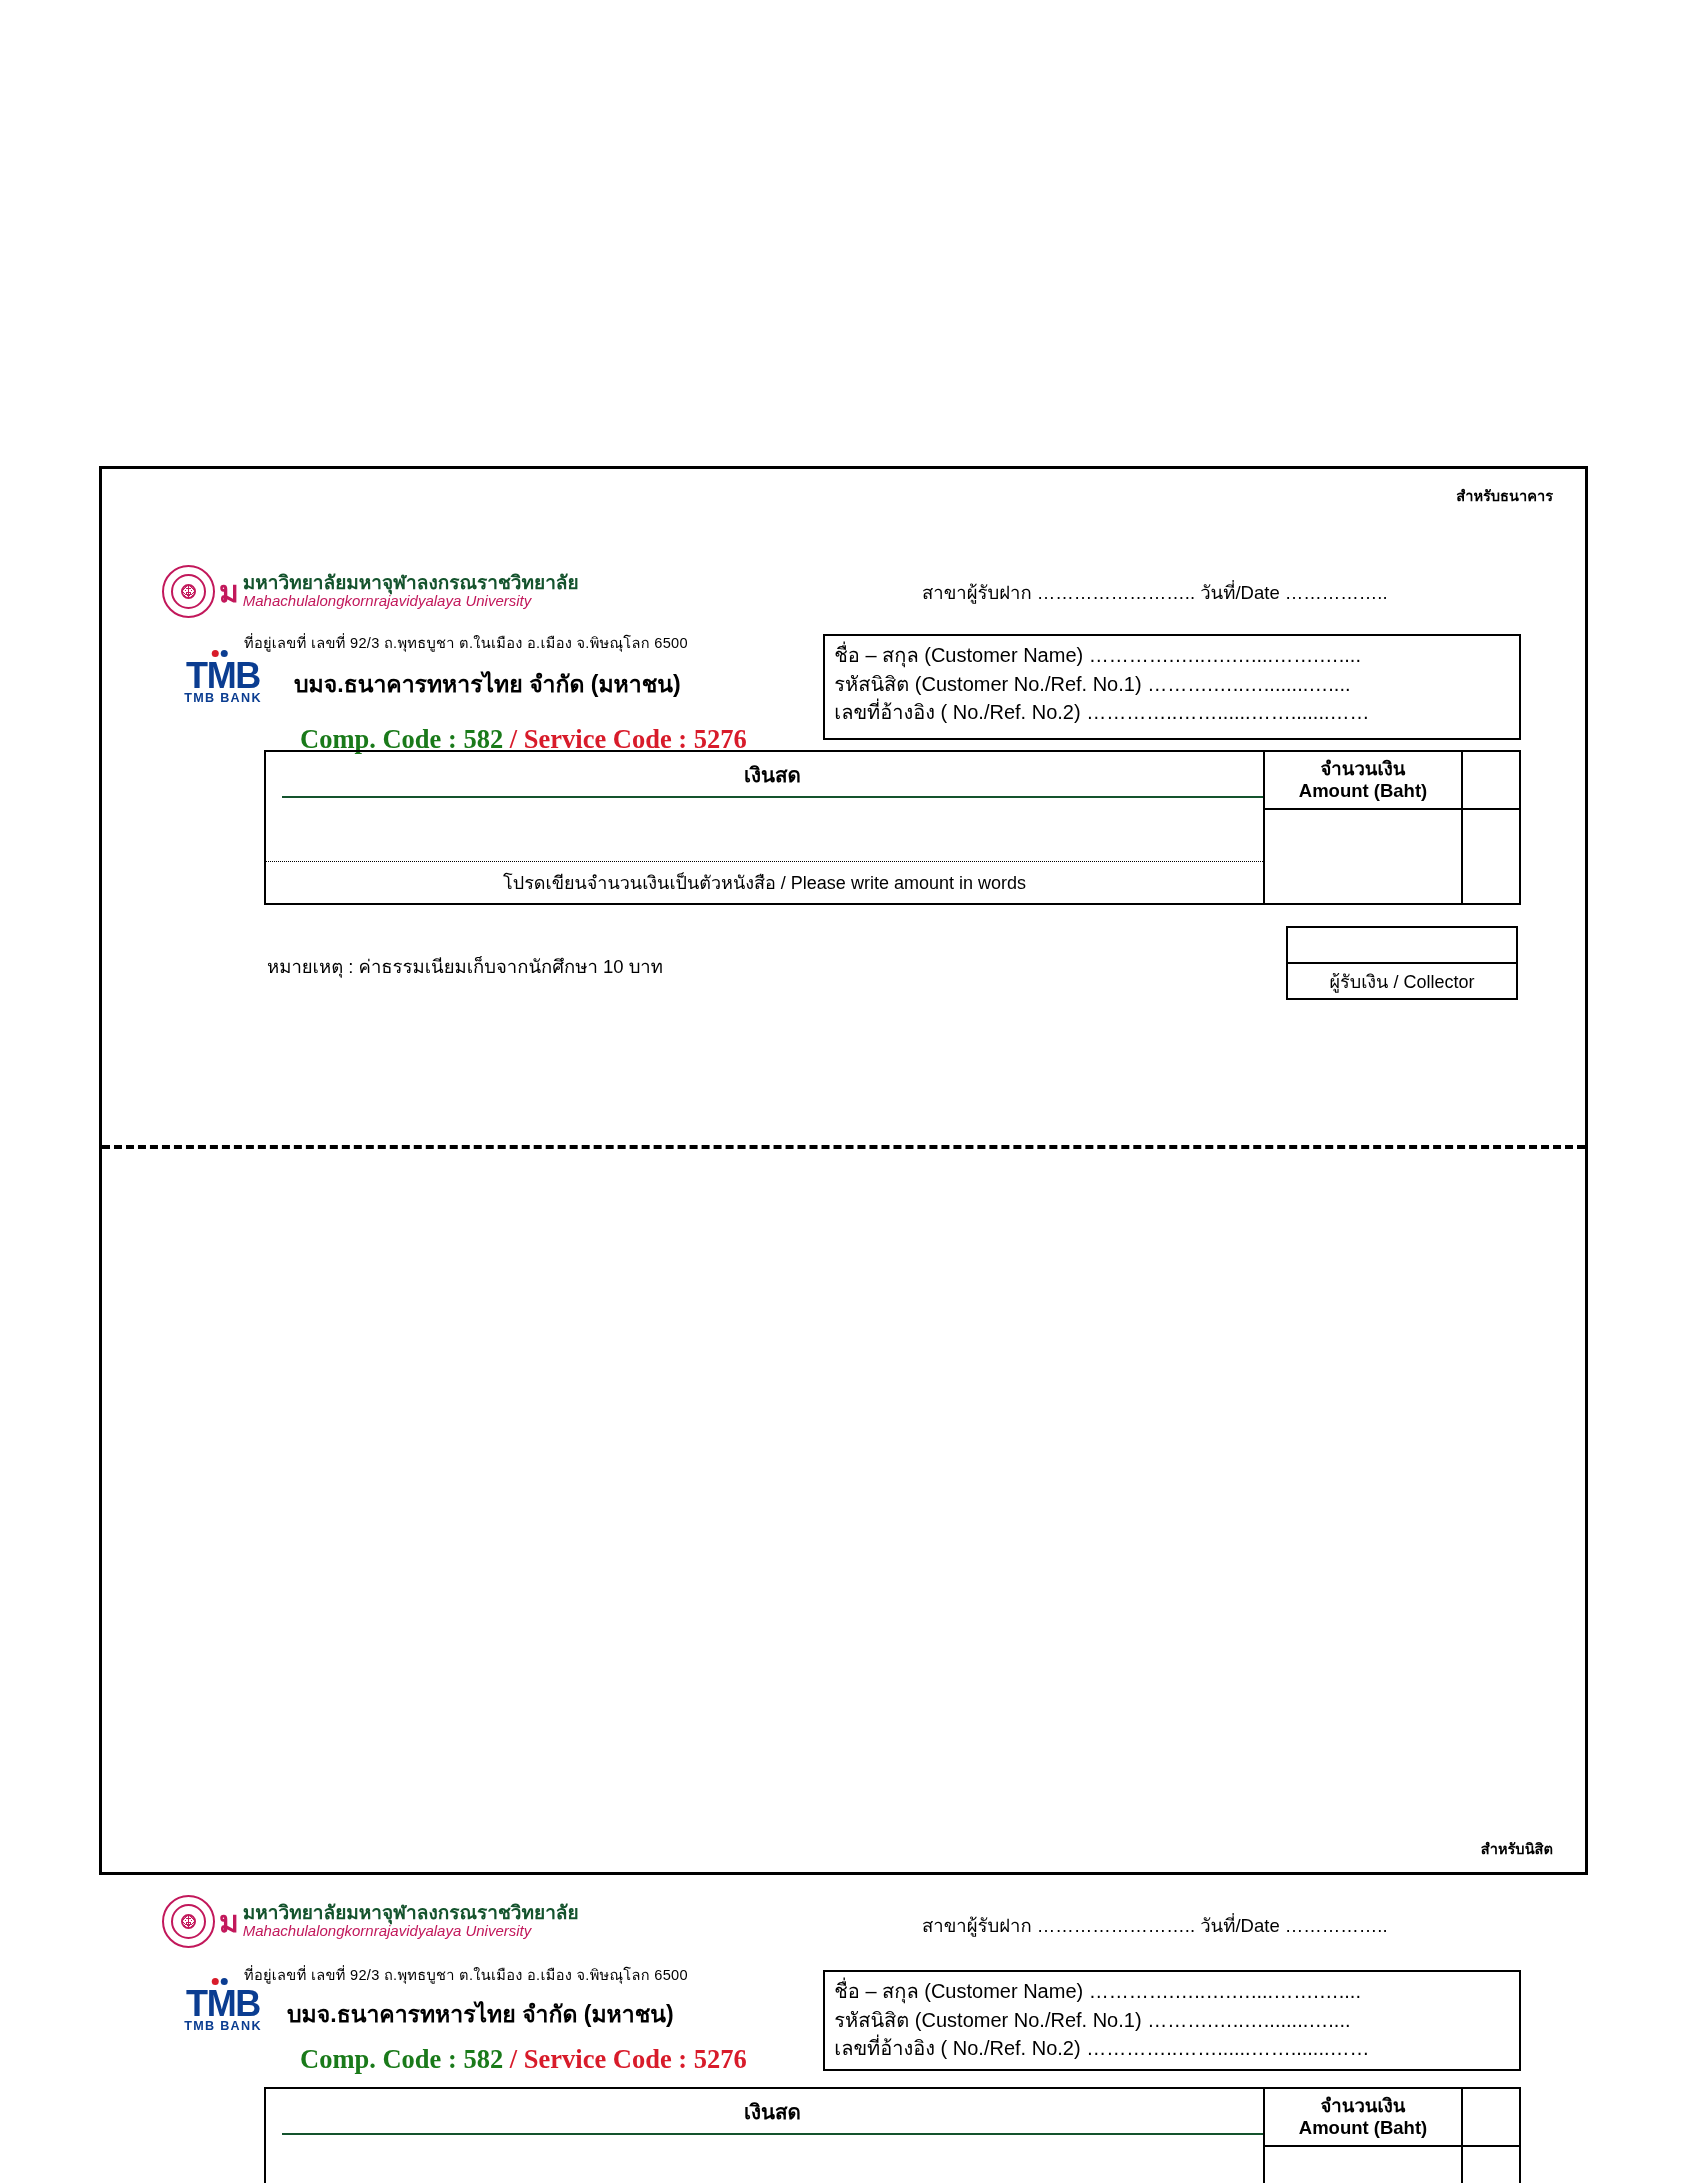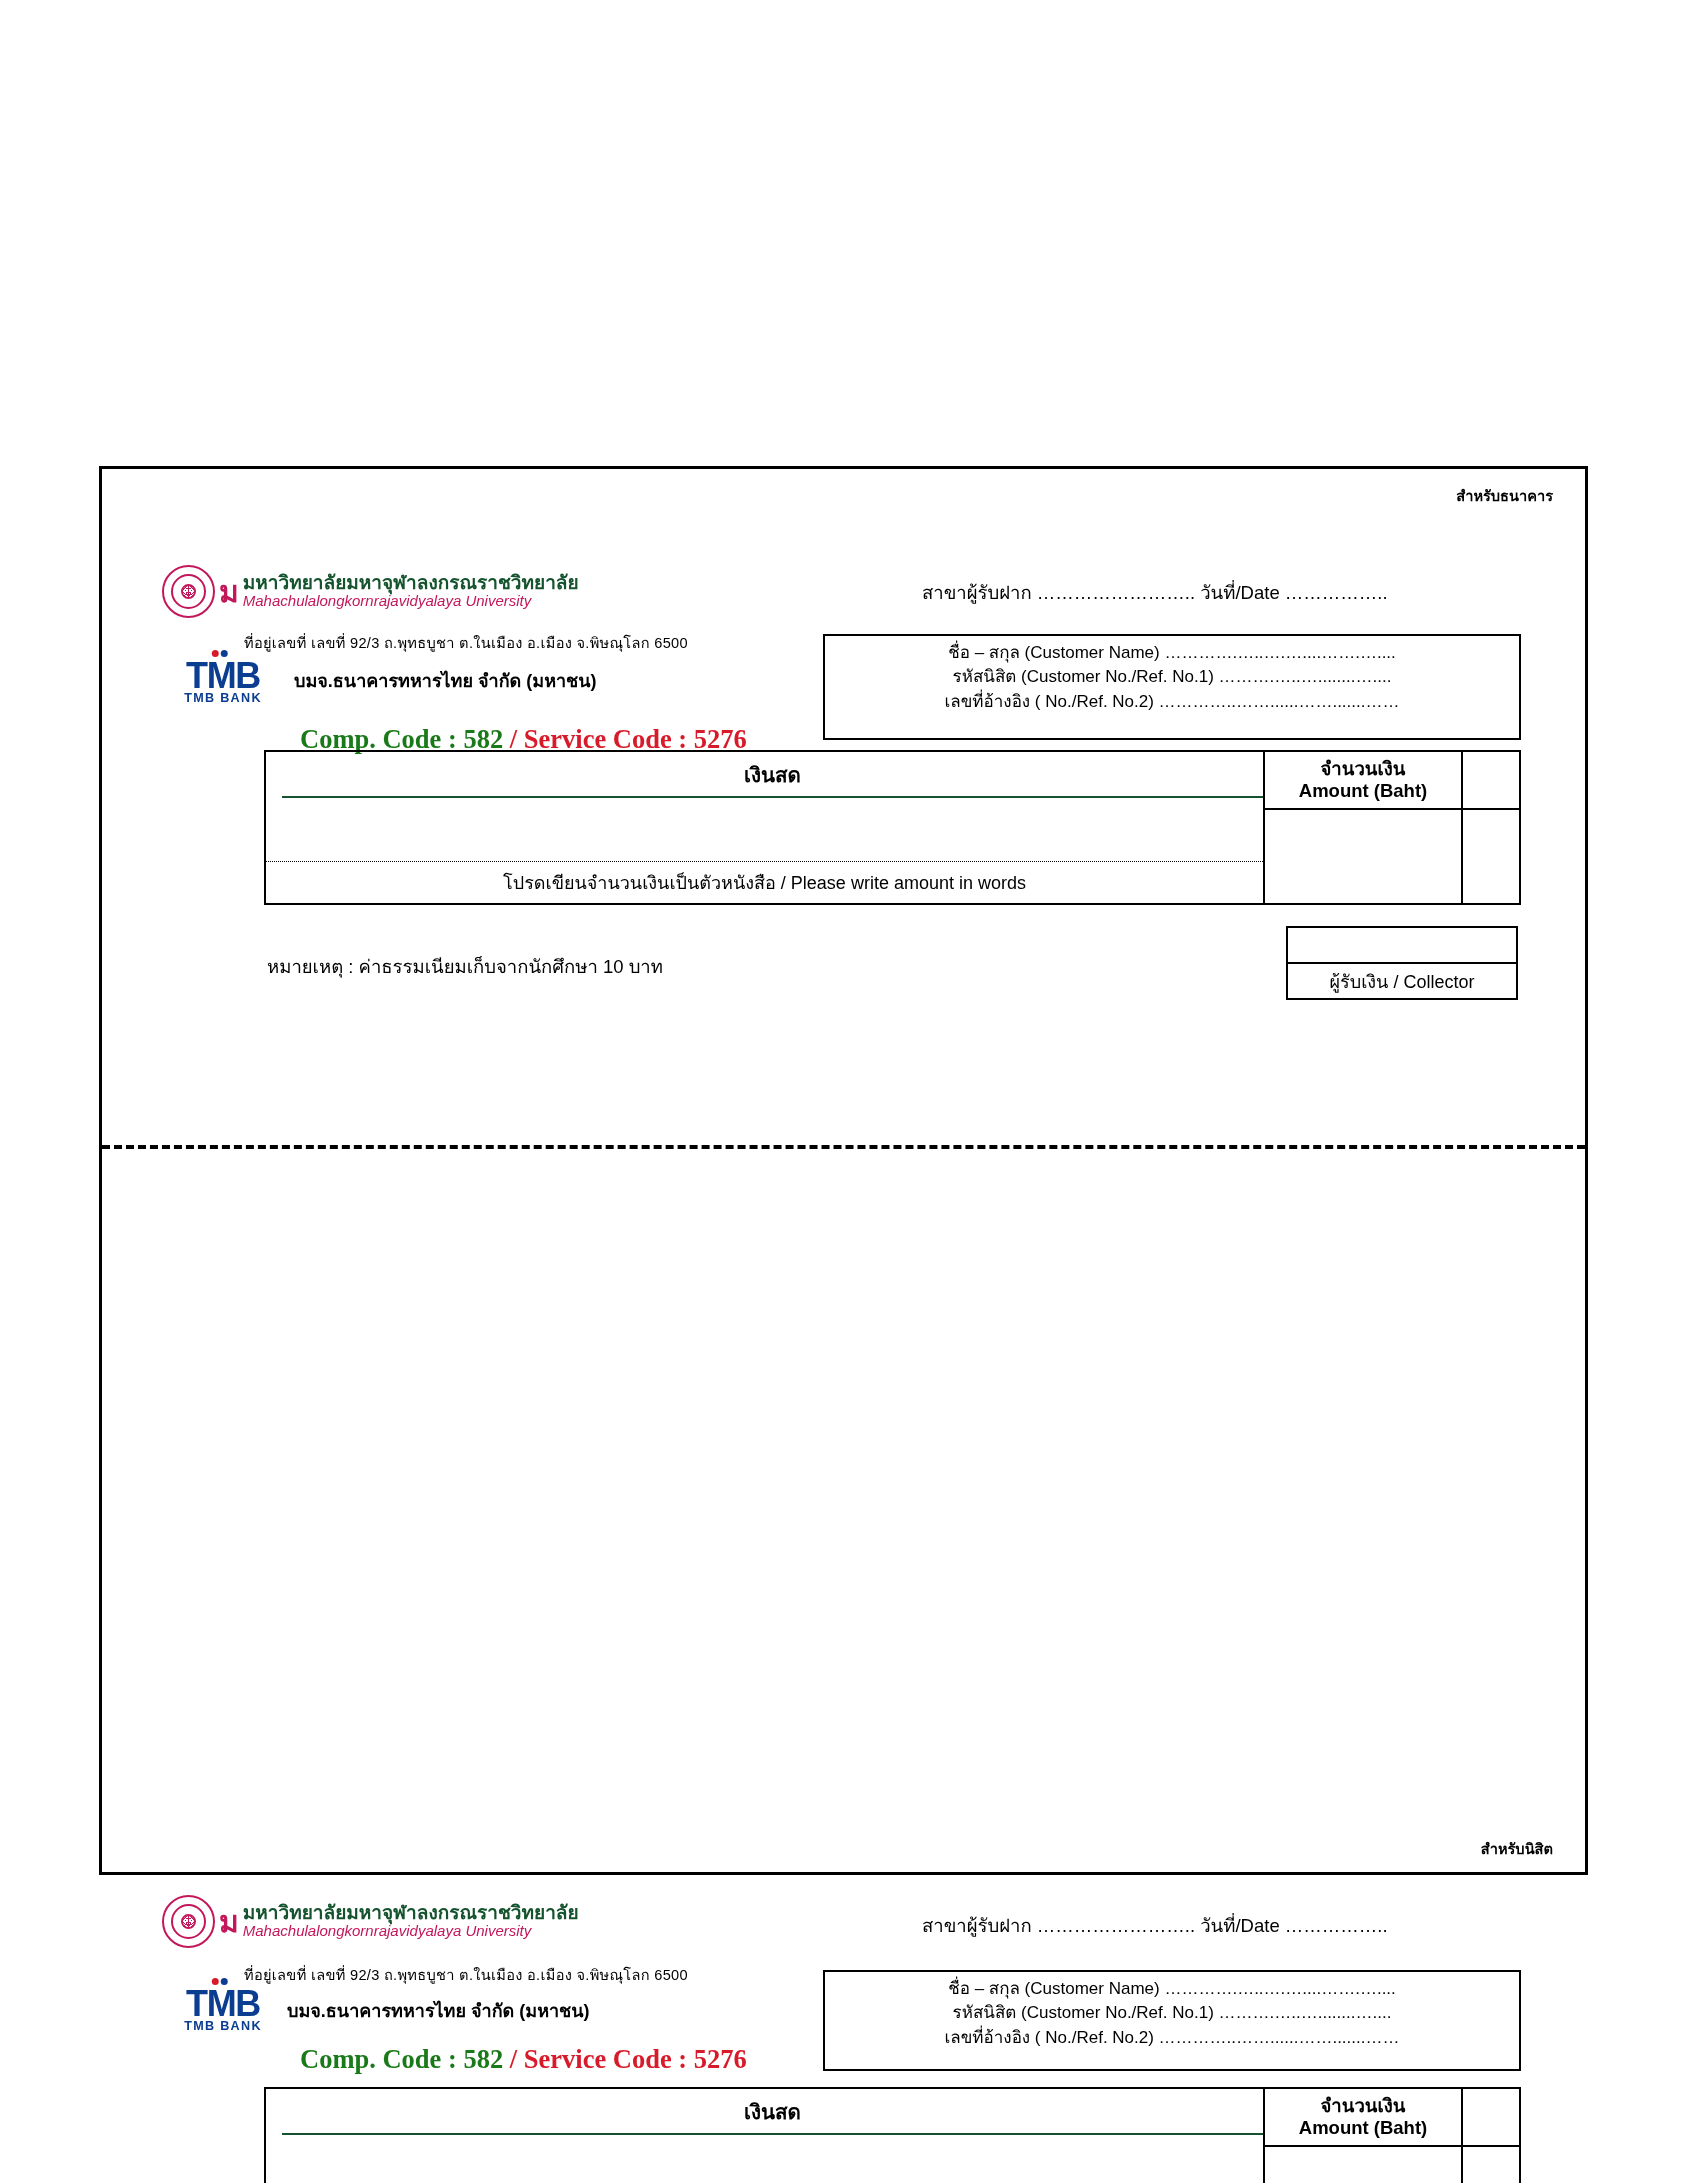--- a/index.html
+++ b/index.html
@@ -141,21 +141,21 @@
   .tmb-dots span:nth-child(2) { left: 8.6px; background: #0b3d91; }
   .tmb-sub {
     font-size: 12.6px;
     font-weight: bold;
     color: #0b3d91;
     letter-spacing: 1.3px;
     margin-top: -2.6px;
   }
   .bank-name {
     position: absolute;
-    font-size: 18px;
+    font-size: 23px;
     font-weight: bold;
     white-space: nowrap;
   }
   .comp-code {
     position: absolute;
     font-family: "Liberation Serif", serif;
     font-size: 26.5px;
     font-weight: bold;
     white-space: nowrap;
   }
@@ -169,24 +169,23 @@
   }
 
   
   .cust-box {
     position: absolute;
     border: 2px solid #000;
     box-sizing: border-box;
     padding: 5.3px 9.3px;
   }
   .cust-line {
-    font-size: 17px;
+    font-size: 20px;
     line-height: 1.42;
     white-space: nowrap;
-    text-align: center;
   }
 
   
   .cash-table {
     position: absolute;
     border: 2px solid #000;
     box-sizing: border-box;
     display: flex;
   }
   .cash-left {

